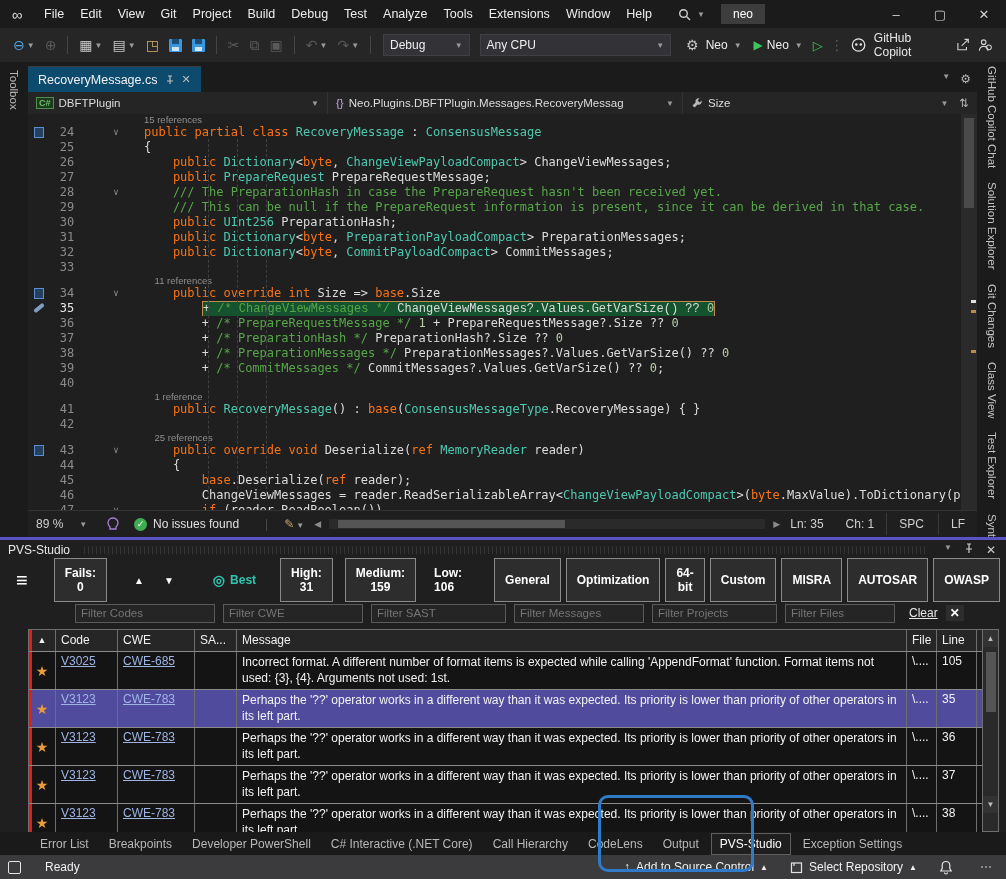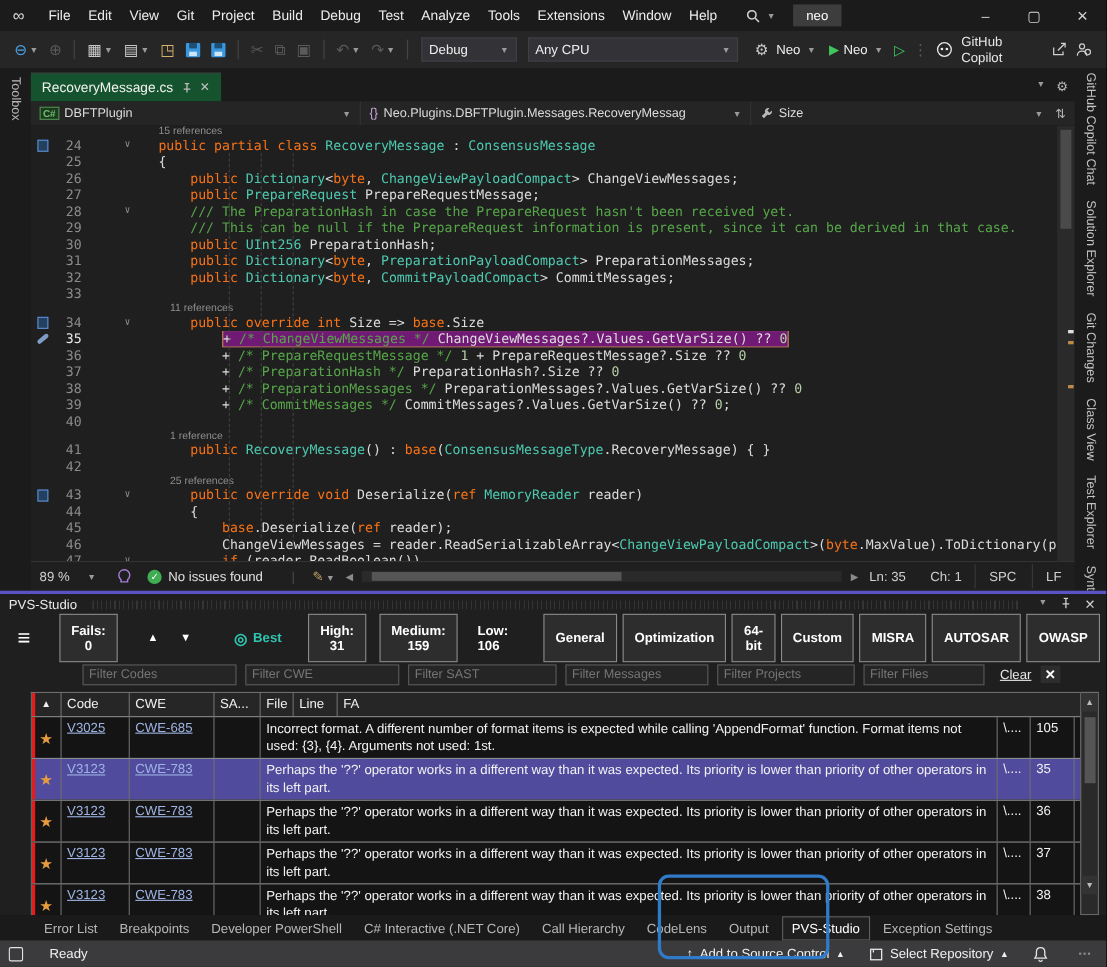--- a/index.html
+++ b/index.html
@@ -36,21 +36,21 @@
   .copilot-area { margin-left:auto; display:flex; align-items:center; gap:8px; padding-right:14px; color:#e8e8e8; }
   
   .left-rail { position:absolute; left:0; top:62px; width:28px; height:475px; background:#1b1b1b; }
   .left-rail span { display:block; writing-mode:vertical-lr; color:#b9b9b9; font-size:11.5px; margin:8px auto; }
   .right-rail { position:absolute; right:0; top:62px; width:29px; height:475px; background:#1b1b1b;
     display:flex; flex-direction:column; align-items:center; gap:14px; padding-top:4px; }
   .right-rail span { writing-mode:vertical-lr; color:#c3c3c3; font-size:11.5px; white-space:nowrap; }
   
   .docwell { position:absolute; left:28px; top:62px; width:949px; height:475px; background:#1f1f1f; }
   .tabstrip { height:30px; background:#1b1b1b; display:flex; align-items:flex-end; position:relative; }
-  .doc-tab { background:#14532d; color:#f2f2f2; height:26px; display:flex; align-items:center; gap:7px;
+  .doc-tab { background:#0c4a6e; color:#f2f2f2; height:26px; display:flex; align-items:center; gap:7px;
     padding:0 10px; font-size:12.5px; border-top:1px solid #3c3c3c; }
   .tab-x, .tab-pin { color:#bdbdbd; font-size:11px; }
   .tabstrip-right { position:absolute; right:6px; bottom:6px; display:flex; gap:10px; color:#b5b5b5; }
   .breadcrumb { height:22px; background:#252526; display:flex; align-items:center; font-size:11.5px; color:#dcdcdc; }
   .crumb { display:flex; align-items:center; gap:5px; padding:0 8px; height:100%; border-right:1px solid #333; flex:0 0 auto; }
   .crumb .caret { margin-left:auto; }
   .cs-badge { background:#1e3a1e; color:#6fbf6f; border:1px solid #4e8f4e; font-size:9px; padding:0 2px; font-weight:bold; }
   .crumb-proj { width:300px; }
   .crumb-ns { width:355px; }
   .crumb-member { flex:1 1 auto; }
@@ -61,21 +61,21 @@
   .edlens { height:11px; line-height:11px; font-size:9.5px; color:#8f8f8f; font-family:"Liberation Sans",sans-serif; }
   .gut-glyph { width:22px; flex:0 0 22px; text-align:center; }
   .gut-num { width:38px; flex:0 0 38px; text-align:center; color:#8b8b8b; padding-right:4px; }
   .gut-num.cur { color:#e8e8e8; }
   .gut-fold { width:56px; flex:0 0 56px; color:#8b8b8b; text-align:center; font-size:9px; }
   .codetext { flex:1; overflow:hidden; }
   .c-k { color:#f97316; } .c-t { color:#4ec9b0; } .c-p { color:#dcdcdc; }
   .c-c { color:#57a64a; } .c-n { color:#b5cea8; }
   .refglyph { display:inline-block; width:10px; height:11px; border:1px solid #5b8fd4; background:#24405e; margin-top:2px; }
   .screwdriver { display:inline-block; width:12px; height:4px; background:#7f9cc4; border-radius:2px; transform:rotate(-40deg); margin-bottom:2px; }
-  .hlbox { border:1px solid #c08b4a; background:#701a75; }
+  .hlbox { border:1px solid #c08b4a; background:#14532d;font-family:Liberation Mono, monospace; }
   .guide { position:absolute; width:0; border-left:1px dashed #404040; top:25px; height:360px; }
   .vscroll { position:absolute; right:0; top:0; width:16px; height:396px; background:#2a2a2a; }
   .vthumb { position:absolute; left:3px; width:10px; background:#4a4a4a; }
   .vmark { position:absolute; right:1px; width:5px; height:3px; }
   
   .edstatus { height:27px; background:#1f1f1f; border-top:1px solid #333; display:flex; align-items:center; font-size:12px; color:#d0d0d0; }
   .zoom-combo { display:flex; align-items:center; gap:14px; padding:0 8px; width:78px; }
   .ok-circle { width:13px; height:13px; border-radius:50%; background:#3fae52; color:#fff; font-size:9px;
     display:inline-flex; align-items:center; justify-content:center; }
   .hsb { flex:1; height:10px; margin:0 8px; background:#2a2a2a; position:relative; }
@@ -406,20 +406,21 @@
         <span class="filter-x">✕</span>
       </div>
     <div class="grid">
       <div class="grid-header">
         <div class="gh-cell g-col0" style="background:none;">
             <span style="font-size:9px;">▲</span>
           </div>
         <div class="gh-cell g-code">Code</div>
         <div class="gh-cell g-cwe">CWE</div>
         <div class="gh-cell g-sa">SA...</div>
+        <div class="gh-cell g-msg">Message</div>
         <div class="gh-cell g-file">File</div>
         <div class="gh-cell g-line">Line</div>
         <div class="gh-cell g-fa">FA</div>
       </div>
       <div id="gridrows">
           <div class="grid-row">
             <div class="g-col0">
               <span class="star">★</span>
             </div>
             <div class="g-cell g-code"><span class="g-link">V3025</span></div>

